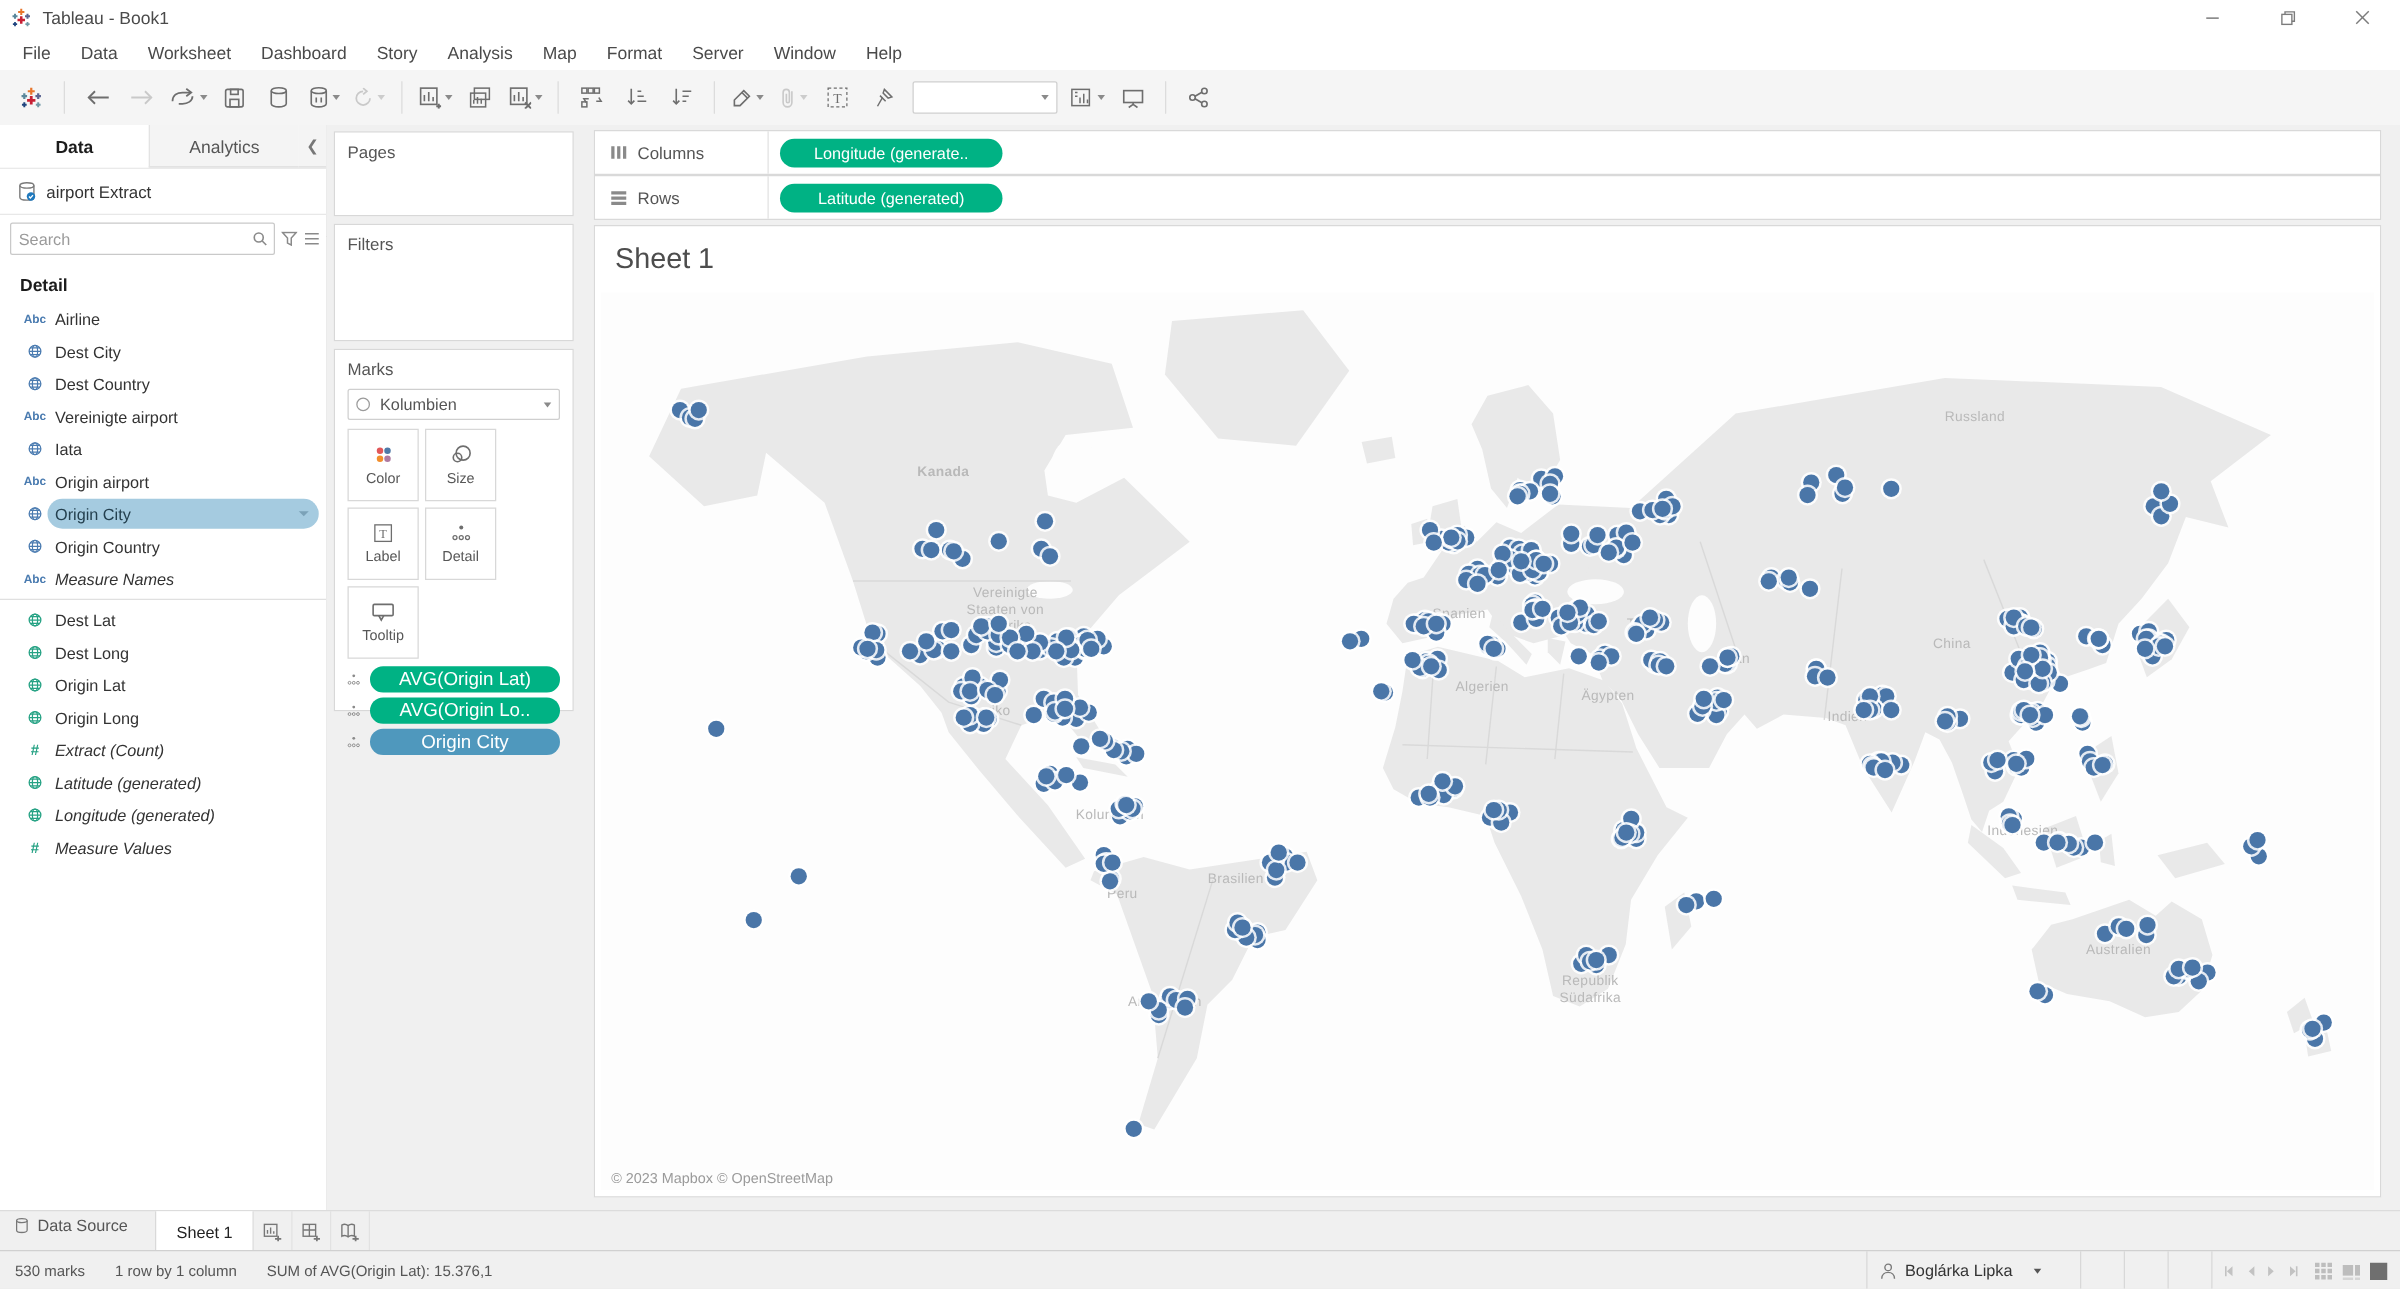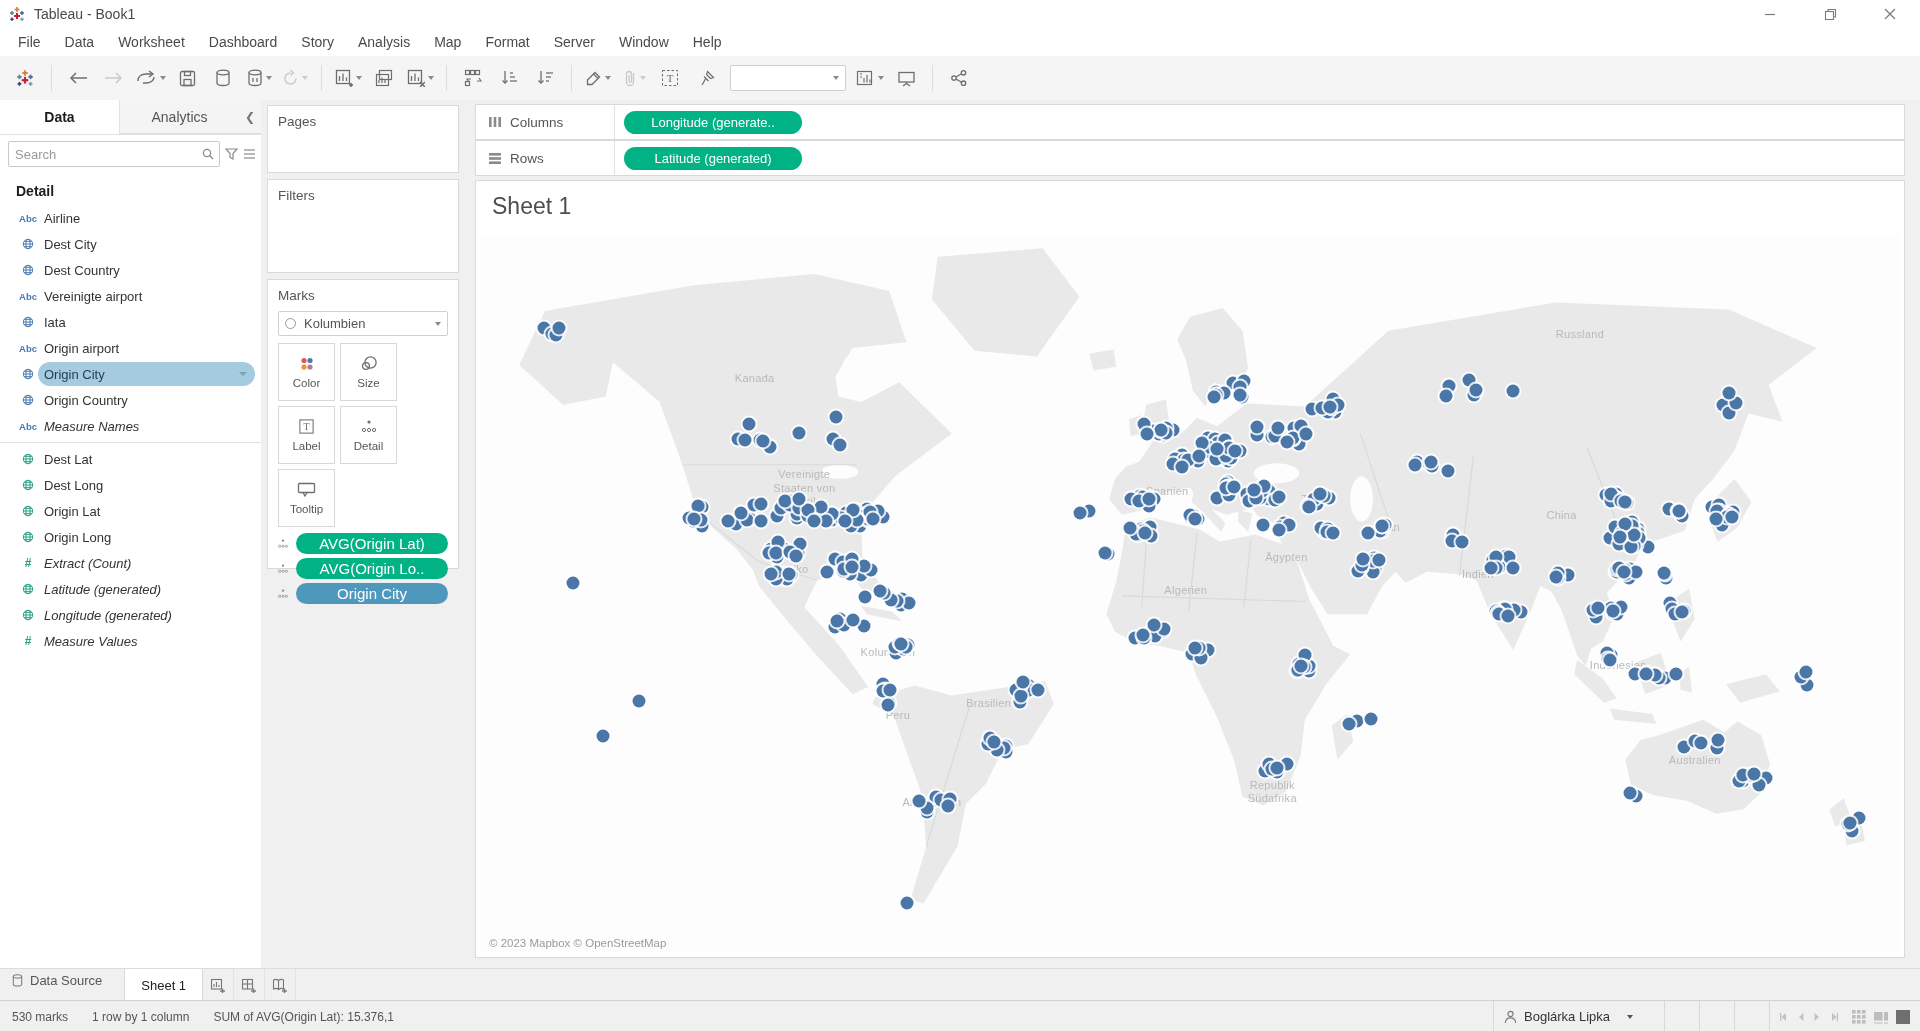--- a/index.html
+++ b/index.html
@@ -385,20 +385,29 @@
       <span class="lbl">Show Me</span>
     </div>
   </div>
 
   <div class="data-pane">
     <div class="pane-tabs">
       <div class="pane-tab active">Data</div>
       <div class="pane-tab inactive">Analytics</div>
       <div class="collapse">❮</div>
     </div>
+    <div class="ds-row">
+      <svg width="15" height="17" viewBox="0 0 16 18" fill="none" stroke="#7a7a7a" stroke-width="1.2">
+          <ellipse cx="8" cy="3.5" rx="6" ry="2.3"></ellipse>
+          <path d="M2,3.5 V13.5 C2,14.9 4.7,16 8,16 C11.3,16 14,14.9 14,13.5 V3.5"></path>
+          <circle cx="11.5" cy="13" r="3.6" fill="#1f79bd" stroke="none"></circle>
+          <path d="M9.8,13 l1.2,1.2 l2.2,-2.4" stroke="#fff" stroke-width="1.1"></path>
+        </svg>
+      <span class="nm">airport Extract</span>
+    </div>
     <div class="search-row">
       <div class="searchbox">
         <input placeholder="Search" style="">
         <span class="sicon">
             <svg width="12" height="12" viewBox="0 0 12 12" fill="none" stroke="#8a8a8a" stroke-width="1.3">
               <circle cx="5" cy="5" r="3.6"></circle>
               <line x1="7.8" y1="7.8" x2="11" y2="11"></line>
             </svg>
           </span>
       </div>
@@ -744,32 +753,32 @@
               <path d="M505,210 L499,265" fill="none" stroke="#d9d9d9" stroke-width="0.8"></path>
               <path d="M543,214 L538,262" fill="none" stroke="#d9d9d9" stroke-width="0.8"></path>
               <path d="M345,330 L314,430" fill="none" stroke="#d9d9d9" stroke-width="0.8"></path>
               <path d="M620,140 L640,200" fill="none" stroke="#d9d9d9" stroke-width="0.8"></path>
               <path d="M700,155 L690,240" fill="none" stroke="#d9d9d9" stroke-width="0.8"></path>
               <path d="M780,150 L800,200" fill="none" stroke="#d9d9d9" stroke-width="0.8"></path>
               <path d="M452,254 L582,258" fill="none" stroke="#d9d9d9" stroke-width="0.8"></path>
             </g>
         </svg>
         <div id="map-labels">
-            <div class="map-label" style="left: 19.3%; top: 20.2%;">Kanada</div>
+            <div class="map-label" style="left: 19.3%; top: 20.2%; font-weight: bold;">Kanada</div>
             <div class="map-label" style="left: 77.5%; top: 14%;">Russland</div>
             <div class="map-label" style="left: 22.8%; top: 35.5%;">Vereinigte
 Staaten von
 Amerika</div>
             <div class="map-label" style="left: 21.8%; top: 46.8%;">Mexiko</div>
             <div class="map-label" style="left: 28.7%; top: 58.3%;">Kolumbien</div>
             <div class="map-label" style="left: 29.4%; top: 67.1%;">Peru</div>
             <div class="map-label" style="left: 35.8%; top: 65.4%;">Brasilien</div>
             <div class="map-label" style="left: 31.8%; top: 79.2%;">Argentinien</div>
             <div class="map-label" style="left: 48.4%; top: 36%;">Spanien</div>
-            <div class="map-label" style="left: 49.7%; top: 44.1%; margin-top: 40px;">Algerien</div>
+            <div class="map-label" style="left: 49.7%; top: 44.1%;">Algerien</div>
             <div class="map-label" style="left: 56.8%; top: 45.1%;">Ägypten</div>
             <div class="map-label" style="left: 55.8%; top: 77.8%;">Republik
 Südafrika</div>
             <div class="map-label" style="left: 59%; top: 37.1%;">Türkei</div>
             <div class="map-label" style="left: 64.1%; top: 41%;">Iran</div>
             <div class="map-label" style="left: 70.3%; top: 47.5%;">Indien</div>
             <div class="map-label" style="left: 76.2%; top: 39.3%;">China</div>
             <div class="map-label" style="left: 80.2%; top: 60.2%;">Indonesien</div>
             <div class="map-label" style="left: 85.6%; top: 73.4%;">Australien</div>
           </div>

